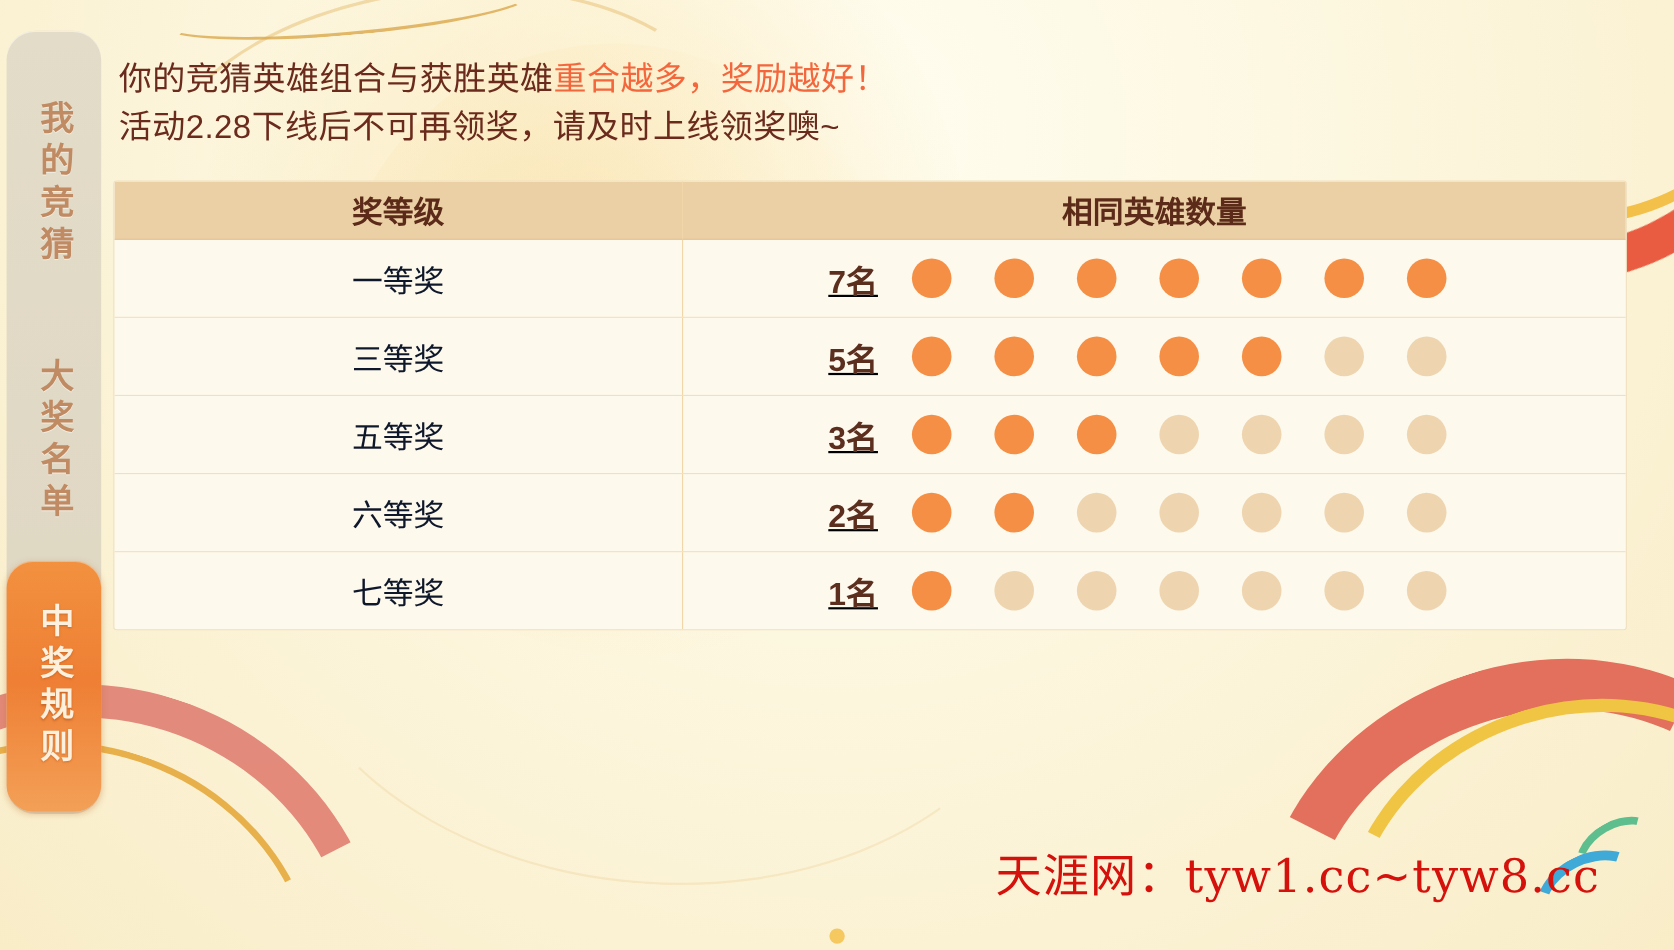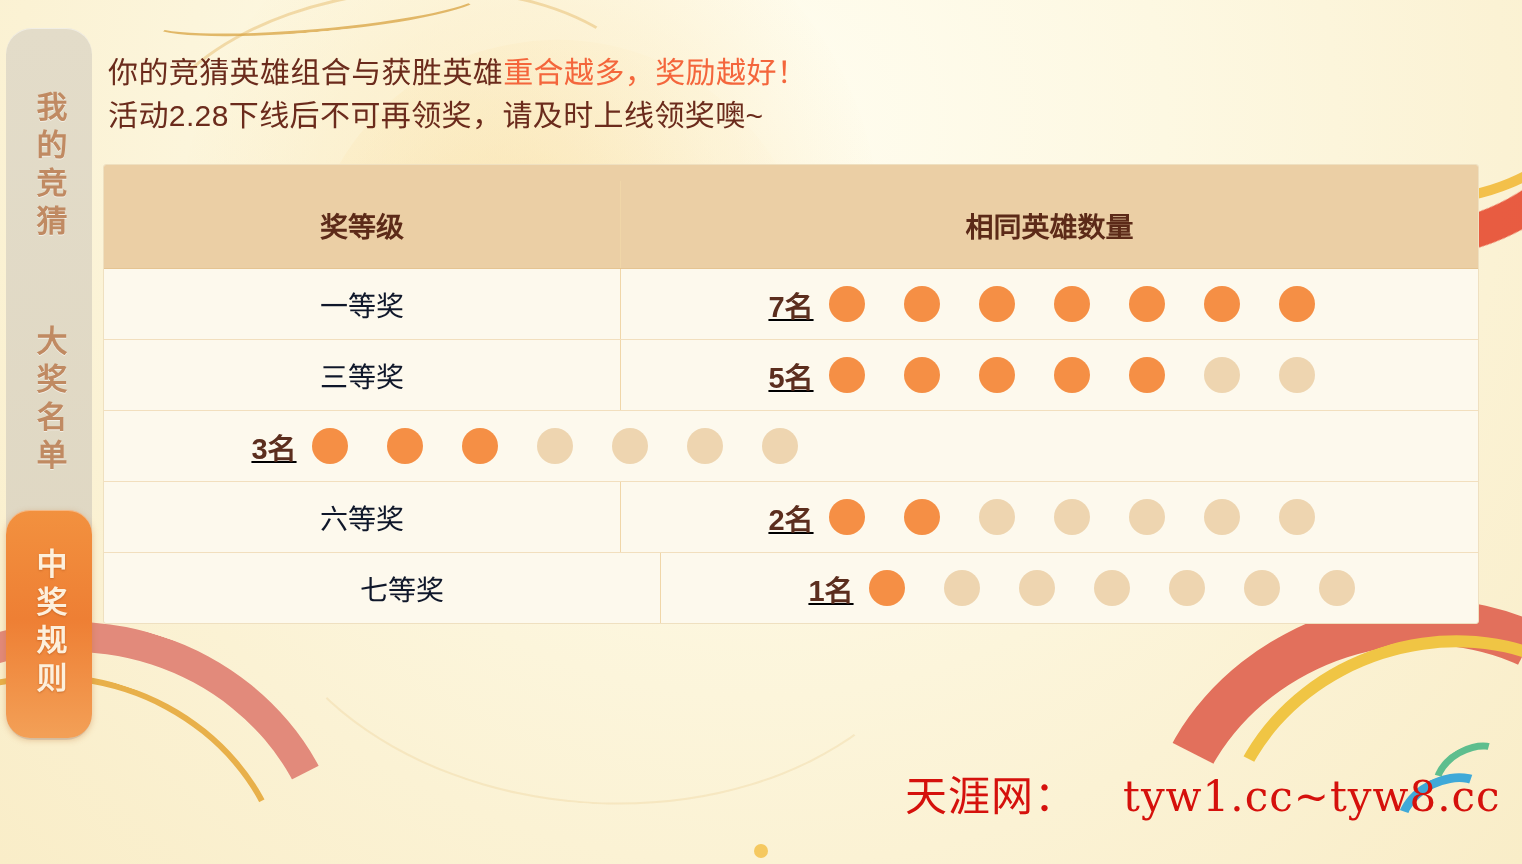--- a/index.html
+++ b/index.html
@@ -254,49 +254,47 @@
     border-radius: 3px;
     background: #FDF9ED;
     box-sizing: border-box;
     overflow: hidden;
   }
   .t-row {
     display: flex;
     align-items: stretch;
     border-bottom: 1px solid #F2DFBE;
   }
-  .t-row:last-child { border-bottom: none; margin-left: 40px; }
+  .t-row:last-child { border-bottom: none; }
   .t-head {
     background: #EBCFA5;
     border-bottom: 1px solid #E5C492;
   }
   .c-level {
     width: 517px;
     flex: 0 0 517px;
     display: flex;
     align-items: center;
     justify-content: center;
     border-right: 1px solid #F0D6A8;
     box-sizing: border-box;
   }
   .c-count {
     flex: 1 1 auto;
     display: flex;
     align-items: center;
     box-sizing: border-box;
-    text-align: center;
   }
   .t-head .c-level,
   .t-head .c-count {
-    height: 87px;
+    height: 52px;
     justify-content: center;
     font-size: 28px;
     font-weight: 700;
     color: #5C2A18;
-    margin-top: 16px;
   }
   .t-head .c-count { justify-content: center; }
   .t-body .c-level {
     height: 70px;
     font-size: 28px;
     color: #0f172a;
   }
   .t-body .c-count {
     height: 70px;
     padding-left: 132px;
@@ -334,21 +332,20 @@
     white-space: nowrap;
     letter-spacing: 1px;
   }
   #watermark .wm-cn {
     font-weight: 400;
     font-family: "DejaVu Sans", sans-serif;
   }
   #watermark .wm-url {
     font-family: "DejaVu Serif", serif;
     font-weight: 400;
-    margin-left: 46px;
   }
 </style>
 </head>
 <body>
 
 <div id="stage">
 
   <div class="bg-base"></div>
   <div class="bg-flower"></div>
   <div class="bg-flower2"></div>
@@ -409,20 +406,21 @@
               <span class="dot on"></span>
               <span class="dot on"></span>
               <span class="dot on"></span>
               <span class="dot on"></span>
               <span class="dot off"></span>
               <span class="dot off"></span>
             </div>
           </div>
         </div>
         <div class="t-row t-body">
+          <div class="c-level">五等奖</div>
           <div class="c-count">
             <div class="cnt-label">3名</div>
             <div class="dots">
               <span class="dot on"></span>
               <span class="dot on"></span>
               <span class="dot on"></span>
               <span class="dot off"></span>
               <span class="dot off"></span>
               <span class="dot off"></span>
               <span class="dot off"></span>

